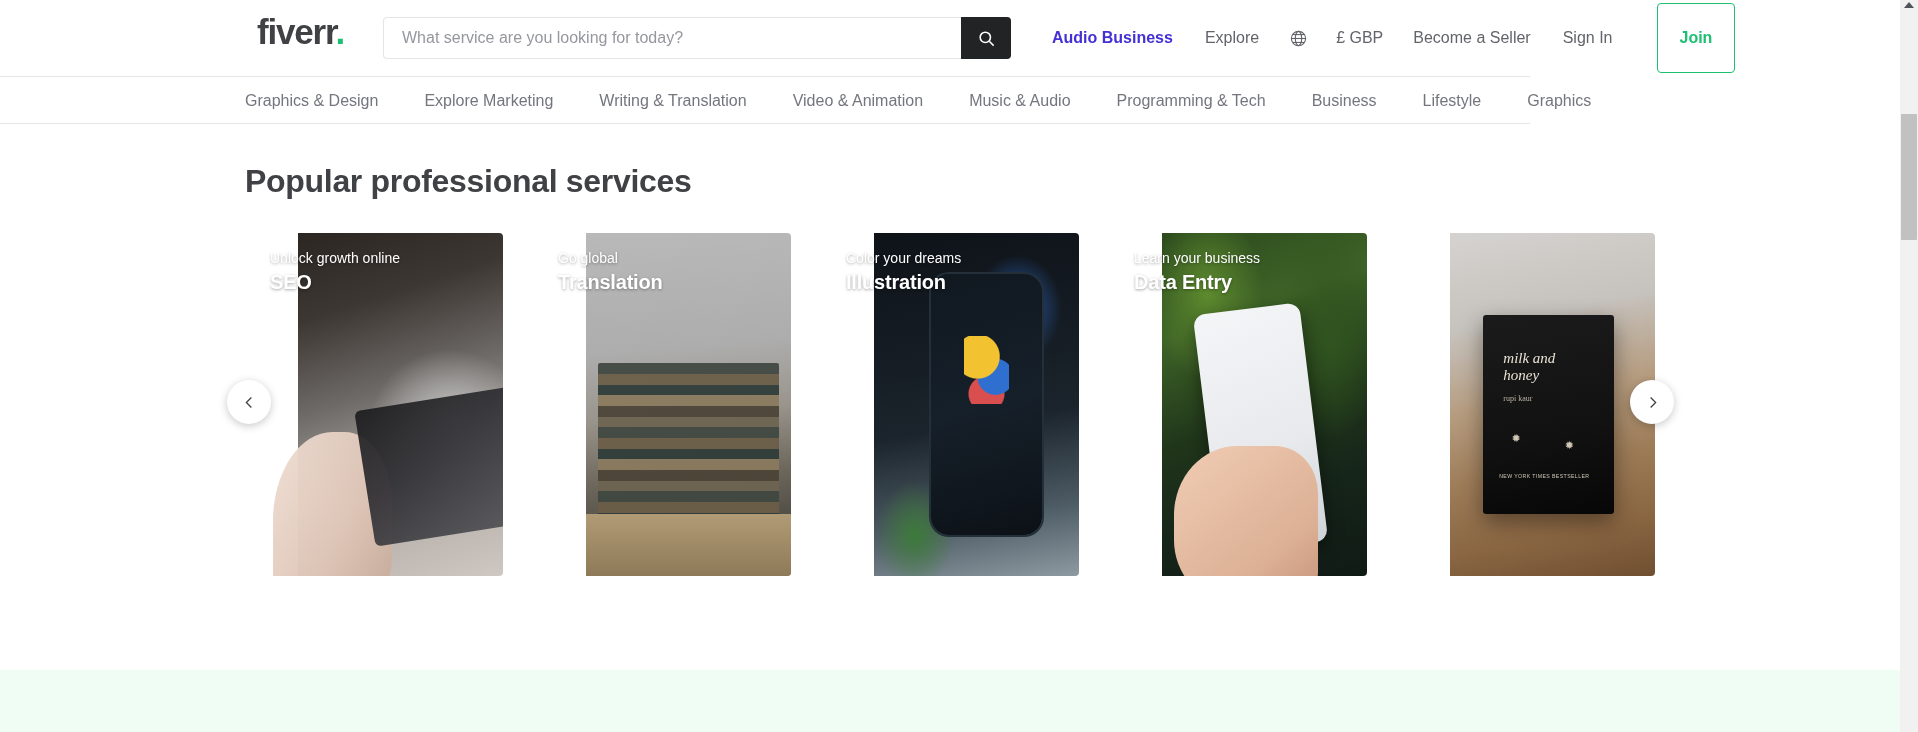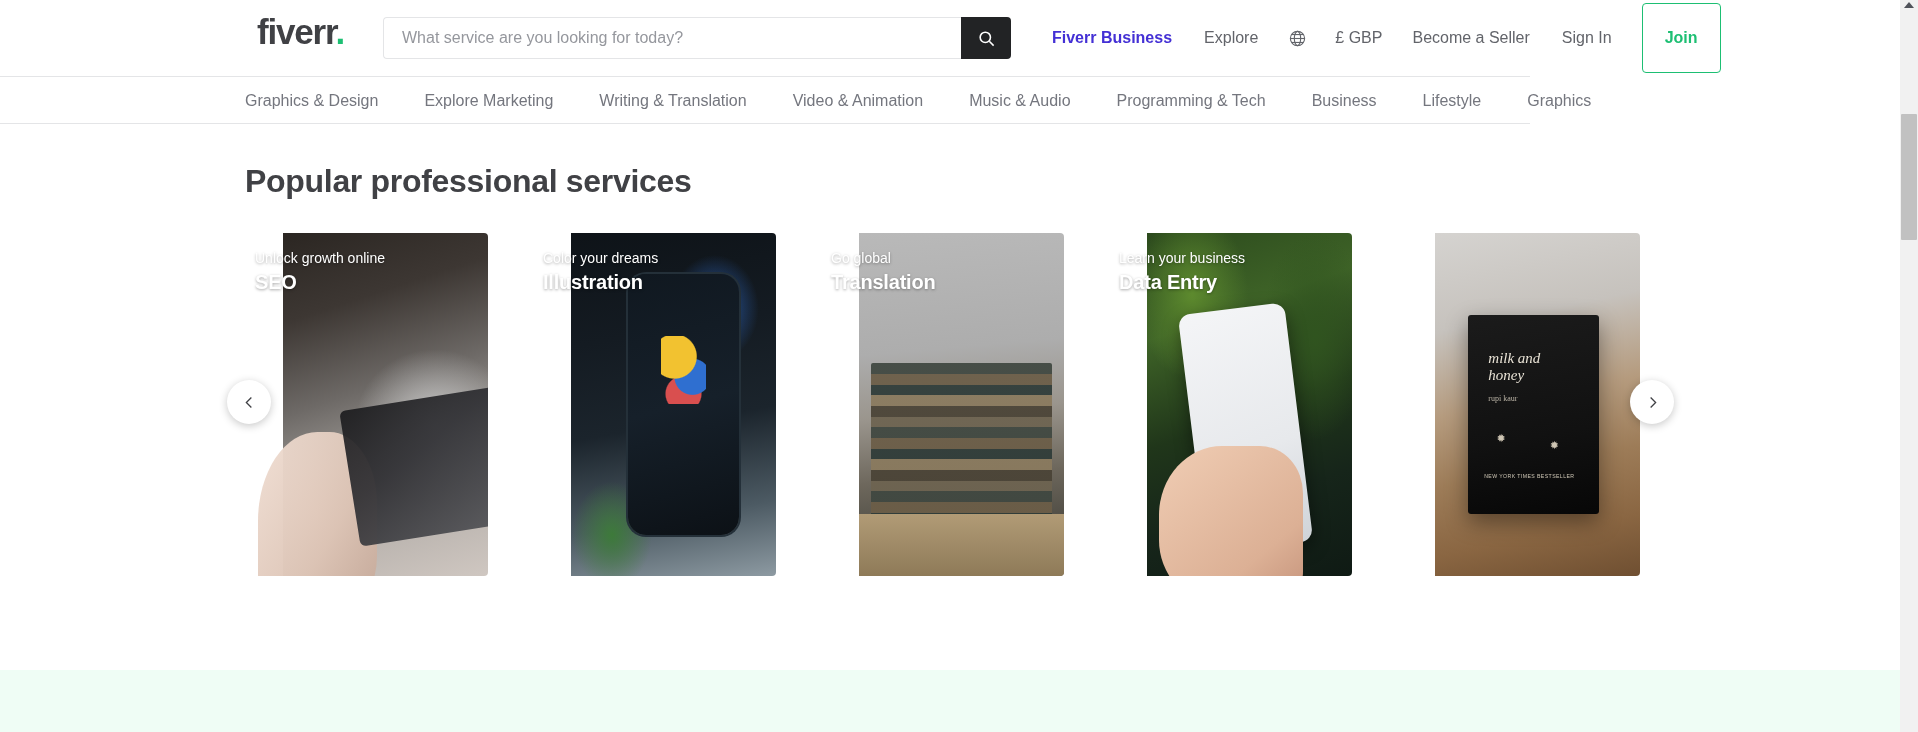--- a/index.html
+++ b/index.html
@@ -61,21 +61,21 @@
     font-size: 16px; color: #62646a;
     font-family: "Liberation Sans", sans-serif;
     cursor: pointer; white-space: nowrap;
     padding: 0 16px; font-weight: 400;
   }
   .nav-link.business { color: #4430d5; font-weight: 700; padding-left: 0; }
   .globe-icon { padding: 0 14px; display: flex; align-items: center; cursor: pointer; }
   .globe-icon svg { width: 19px; height: 19px; stroke: #62646a; fill: none; stroke-width: 1.4; }
   .currency { font-size: 16px; color: #62646a; padding: 0 14px; cursor: pointer; white-space: nowrap; }
   .join-btn {
-    margin-left: 14px;
+    margin-left: 28px;
     border: 1px solid #1dbf73; color: #1dbf73;
     background: transparent;
     border-radius: 4px;
     font-size: 16px; font-weight: 700;
     font-family: "Liberation Sans", sans-serif;
     padding: 25px 22px; cursor: pointer;
   }
 
   
   .catbar {
@@ -100,21 +100,21 @@
 
   
   .section-title {
     position: absolute; left: 245px; top: 163px;
     font-size: 32px; font-weight: 700;
     color: #404145; letter-spacing: -0.3px;
     font-family: "Liberation Sans", sans-serif;
   }
 
   .carousel {
-    position: absolute; left: 235px; top: 233px;
+    position: absolute; left: 250px; top: 233px;
     width: 1405px; height: 343px;
     display: flex; gap: 35px;
   }
 
   .card {
     position: relative;
     width: 253px; height: 343px;
     border-radius: 4px;
     overflow: hidden;
     cursor: pointer;
@@ -293,21 +293,21 @@
       <input class="search-input" type="text" placeholder="What service are you looking for today?" style="">
       <button class="search-btn">
         <svg viewBox="0 0 24 24">
           <circle cx="10.5" cy="10.5" r="6.5"></circle>
           <line x1="15.5" y1="15.5" x2="21" y2="21"></line>
         </svg>
       </button>
     </div>
 
     <div class="nav-right">
-      <span class="nav-link business">Fiverr Business</span>
+      <span class="nav-link business">Audio Business</span>
       <span class="nav-link">Explore</span>
       <span class="globe-icon">
         <svg viewBox="0 0 24 24">
           <circle cx="12" cy="12" r="9"></circle>
           <ellipse cx="12" cy="12" rx="4" ry="9"></ellipse>
           <line x1="3" y1="12" x2="21" y2="12"></line>
           <line x1="4.4" y1="7" x2="19.6" y2="7"></line>
           <line x1="4.4" y1="17" x2="19.6" y2="17"></line>
         </svg>
       </span>
@@ -338,34 +338,34 @@
 
     <div class="card">
       <div class="card-bg bg-seo"></div>
       <div class="card-text">
         <div class="card-sub">Unlock growth online</div>
         <div class="card-title">SEO</div>
       </div>
     </div>
 
     <div class="card">
-      <div class="card-bg bg-illustration">
-        <div class="pop"></div>
-      </div>
-      <div class="card-text">
-        <div class="card-sub">Color your dreams</div>
-        <div class="card-title">Illustration</div>
-      </div>
-    </div>
-
-    <div class="card">
       <div class="card-bg bg-translation"></div>
       <div class="card-text">
         <div class="card-sub">Go global</div>
         <div class="card-title">Translation</div>
+      </div>
+    </div>
+
+    <div class="card">
+      <div class="card-bg bg-illustration">
+        <div class="pop"></div>
+      </div>
+      <div class="card-text">
+        <div class="card-sub">Color your dreams</div>
+        <div class="card-title">Illustration</div>
       </div>
     </div>
 
     <div class="card">
       <div class="card-bg bg-dataentry">
         <div class="hand"></div>
       </div>
       <div class="card-text">
         <div class="card-sub">Learn your business</div>
         <div class="card-title">Data Entry</div>

